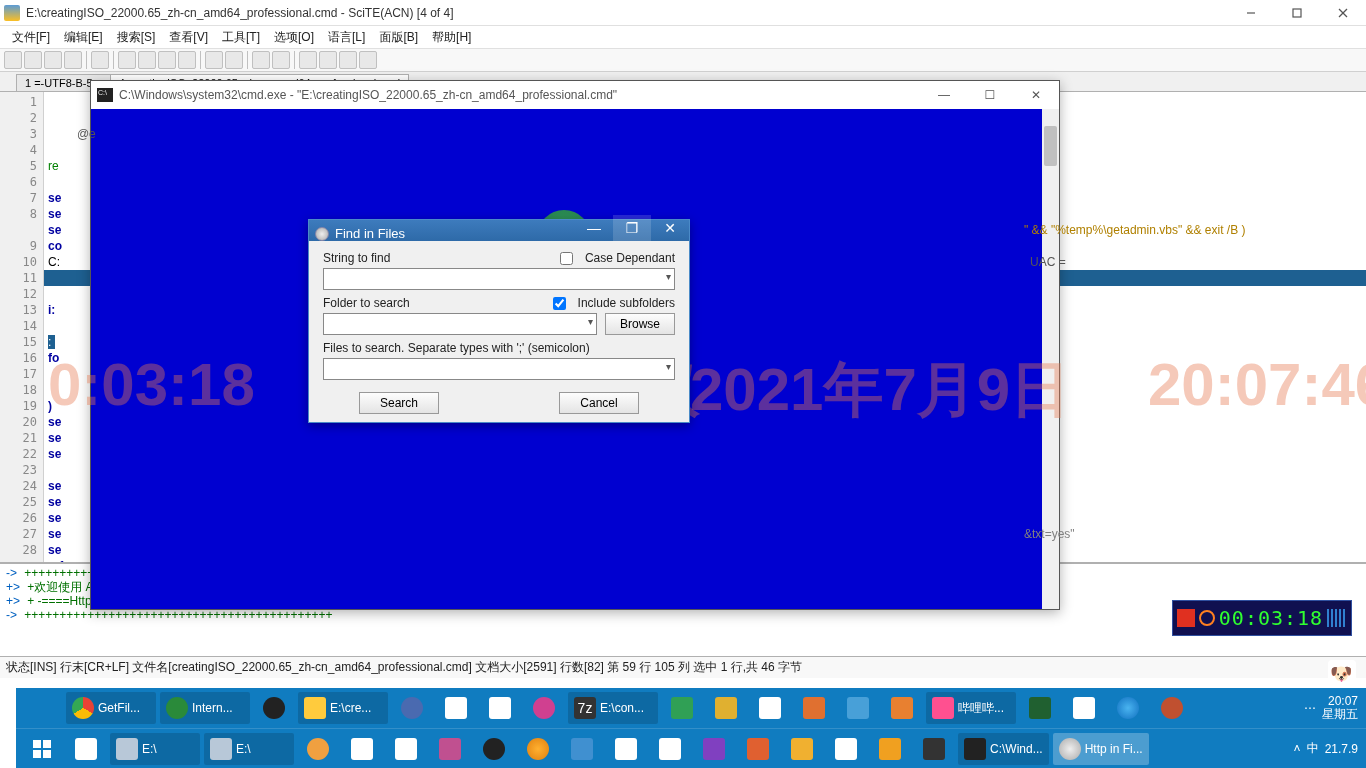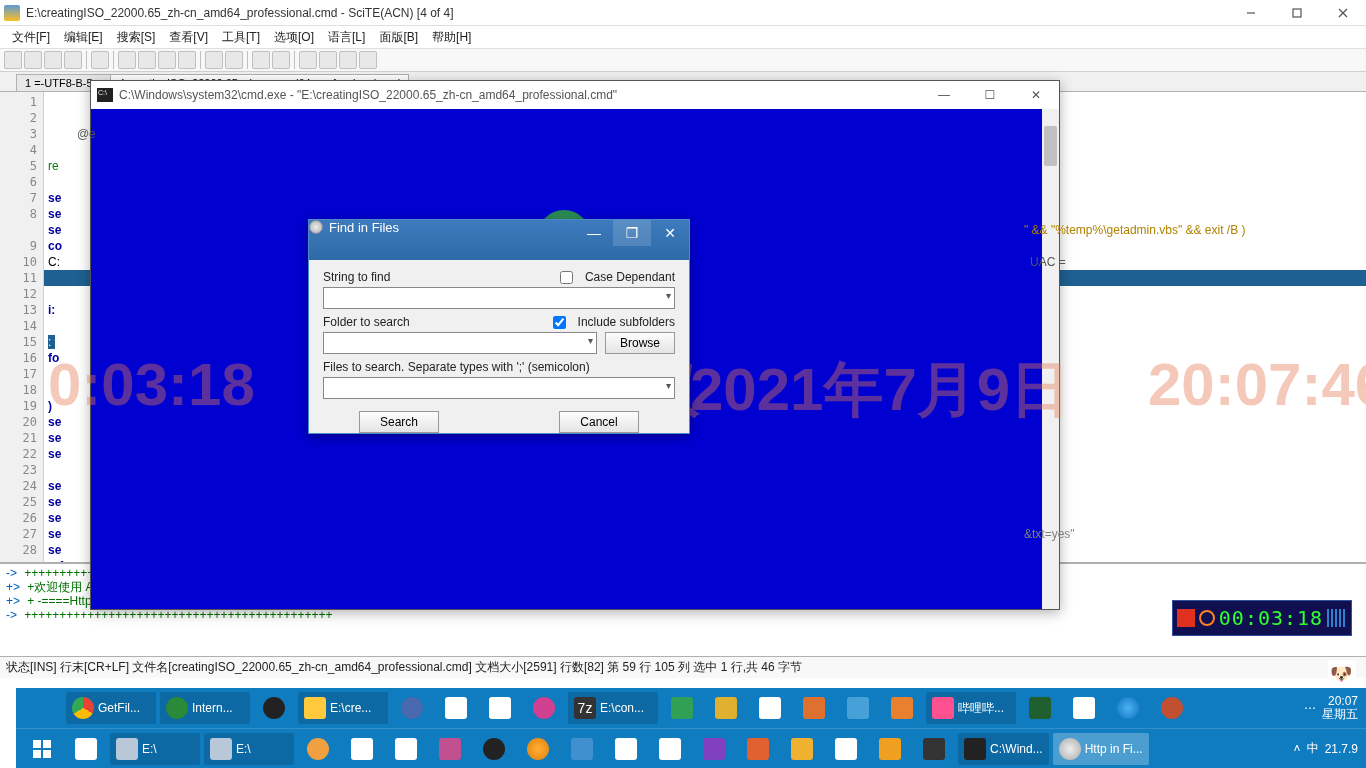--- a/index.html
+++ b/index.html
@@ -50,26 +50,26 @@
 .cmd-titlebar .cmd-icon { width: 16px; height: 14px; background: #222; margin-right: 6px; position: relative; }
 .cmd-titlebar .cmd-icon::after { content: "C:\\"; color: #eee; font-size: 7px; position: absolute; left: 1px; top: 1px; }
 .cmd-titlebar .cmd-title { flex: 1; color: #555; font-size: 12px; }
 .cmd-titlebar .cbtn { width: 46px; height: 28px; display: flex; align-items: center; justify-content: center; color: #555; }
 .cmd-body { background: #0000d0; height: calc(100% - 28px); position: relative; }
 .cmd-scroll { position: absolute; right: 0; top: 0; width: 17px; height: 100%; background: #f0f0f0; }
 .cmd-scroll .thumb { position: absolute; top: 17px; left: 2px; right: 2px; height: 40px; background: #c0c0c0; border-radius: 2px; }
 
 
 .find-dialog { position: absolute; left: 308px; top: 219px; width: 382px; background: #f0f0f0; border: 1px solid #4a8bc8; box-shadow: 0 3px 10px rgba(0,0,0,.35); }
-.find-title { height: 40px; background: linear-gradient(#3d7bbd, #2e6aa8); display: flex; align-items: flex-start; padding-left: 0; color: #fff; }
+.find-title { height: 21px; background: linear-gradient(#3d7bbd, #2e6aa8); display: flex; align-items: flex-end; padding-left: 6px; color: #fff; }
 .find-title .ficon { width: 14px; height: 14px; border-radius: 50%; background: radial-gradient(#eee,#aaa); margin-right: 6px; border: 1px solid #88a; }
 .find-title .ftext { flex: 1; font-size: 13px; }
 .find-title .fbtn { width: 38px; height: 26px; display: flex; align-items: center; justify-content: center; color: #fff; font-size: 14px; }
 .find-title .fbtn.restore { background: rgba(255,255,255,.15); }
-.find-body { padding: 10px 14px 0; }
+.find-body { padding: 10px 14px 8px; }
 .find-row { margin-bottom: 6px; }
 .find-label { display: flex; justify-content: space-between; align-items: center; margin-bottom: 3px; font-size: 13px; color: #222; }
 .find-check { display: flex; align-items: center; gap: 12px; font-size: 12px; }
 .find-check input { width: 13px; height: 13px; }
 .find-input { width: 100%; height: 22px; border: 1px solid #888; background: #fff; padding: 0 4px; font-size: 12px; }
 .find-combo { position: relative; }
 .find-combo::after { content: "▾"; position: absolute; right: 4px; top: 3px; color: #555; font-size: 10px; }
 .find-folder-row { display: flex; gap: 8px; align-items: center; }
 .find-btn { height: 22px; padding: 0 14px; background: linear-gradient(#fdfdfd,#e4e4e4); border: 1px solid #999; font-size: 12px; cursor: pointer; }
 .find-actions { display: flex; justify-content: center; gap: 120px; margin-top: 12px; }

